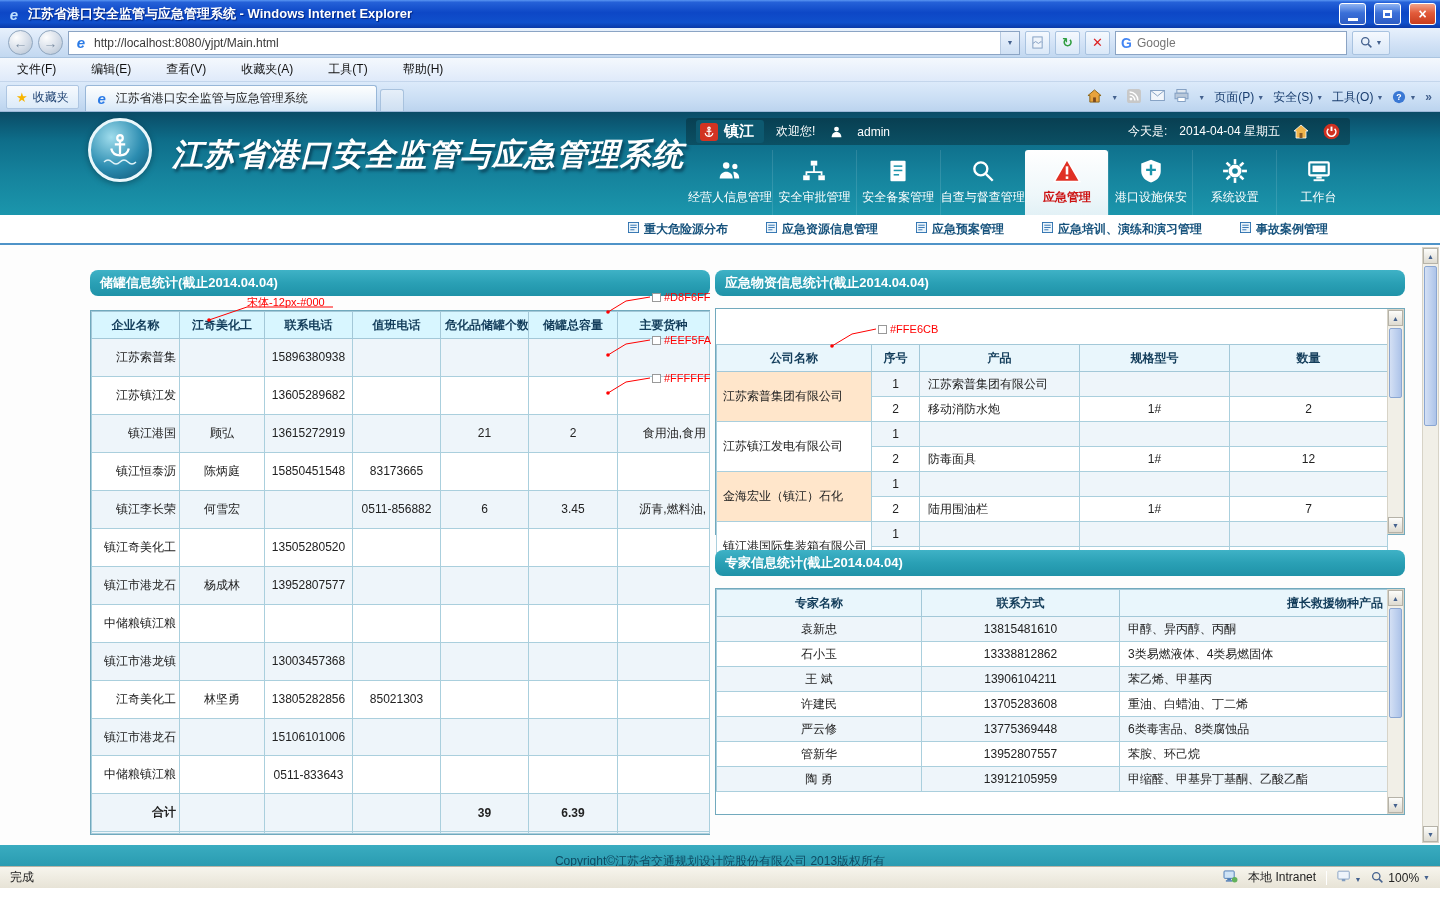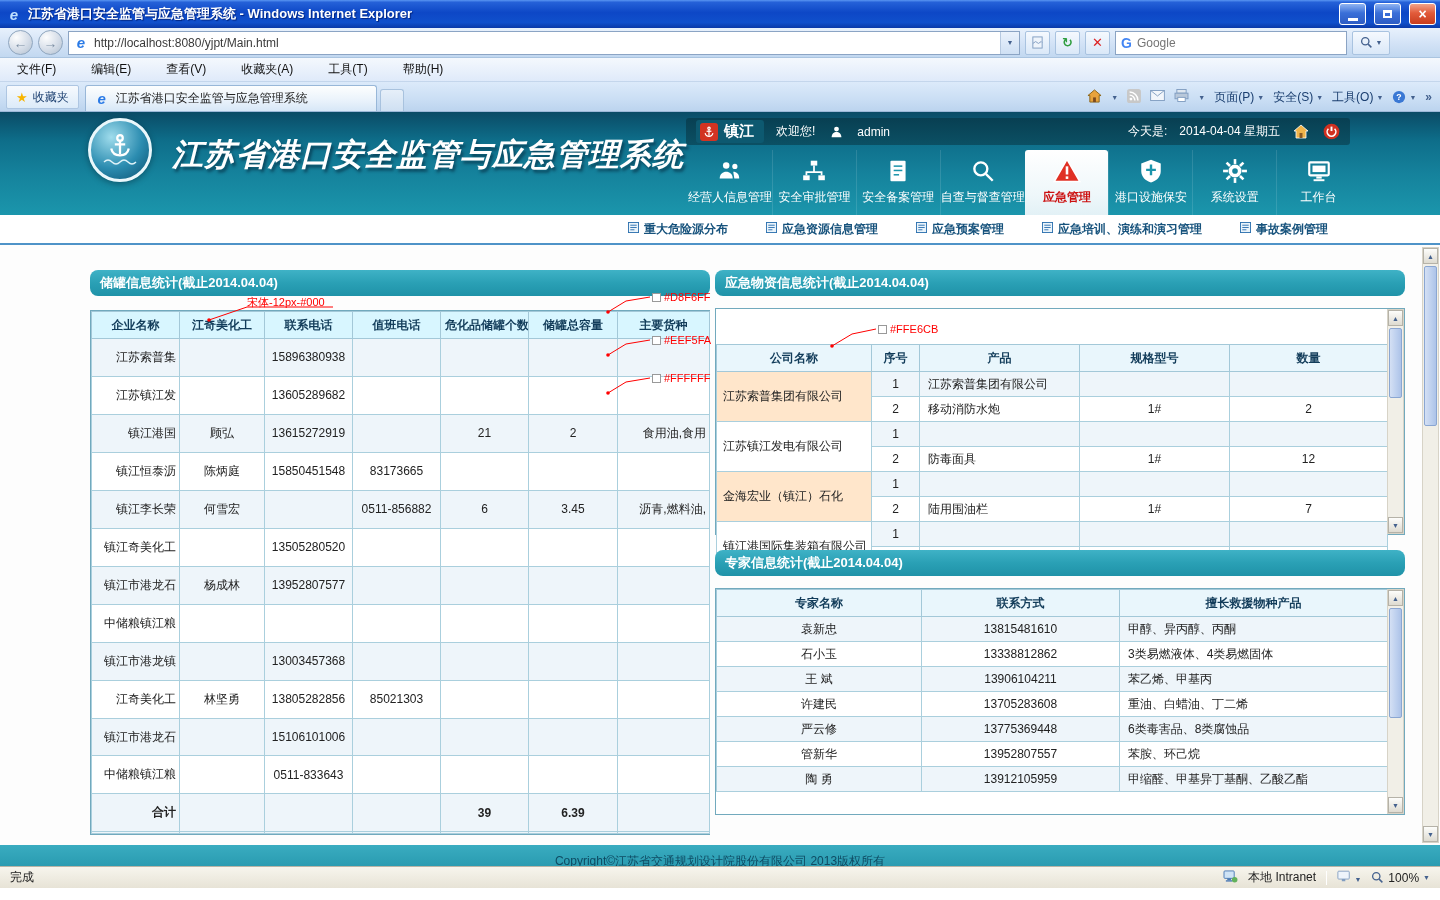--- a/index.html
+++ b/index.html
@@ -700,21 +700,21 @@
     </div>
 
     <div class="panel-header" style="left:715px;top:305px;width:690px;">专家信息统计(截止2014.04.04)</div>
 
     <div class="tablebox" style="left:715px;top:343px;width:690px;height:227px;">
       <table class="data-table right-table exp-table" style="width:671px;">
         <thead>
           <tr>
             <th style="width:205px;">专家名称</th>
             <th style="width:198px;">联系方式</th>
-            <th style="width:268px;">擅长救援物种产品</th>
+            <th style="width:268px;text-align:right;">擅长救援物种产品</th>
           </tr>
         </thead>
         <tbody>
 
 
             <tr style="height:25px;">
               <td>袁新忠</td>
               <td>13815481610</td>
               <td class="c-spec">甲醇、异丙醇、丙酮</td>
             </tr>

